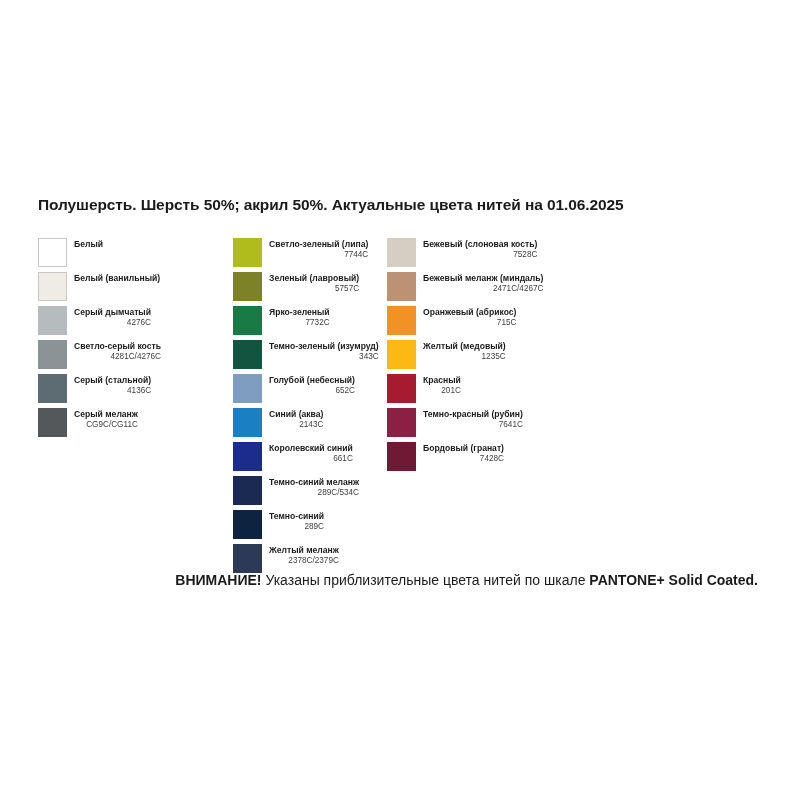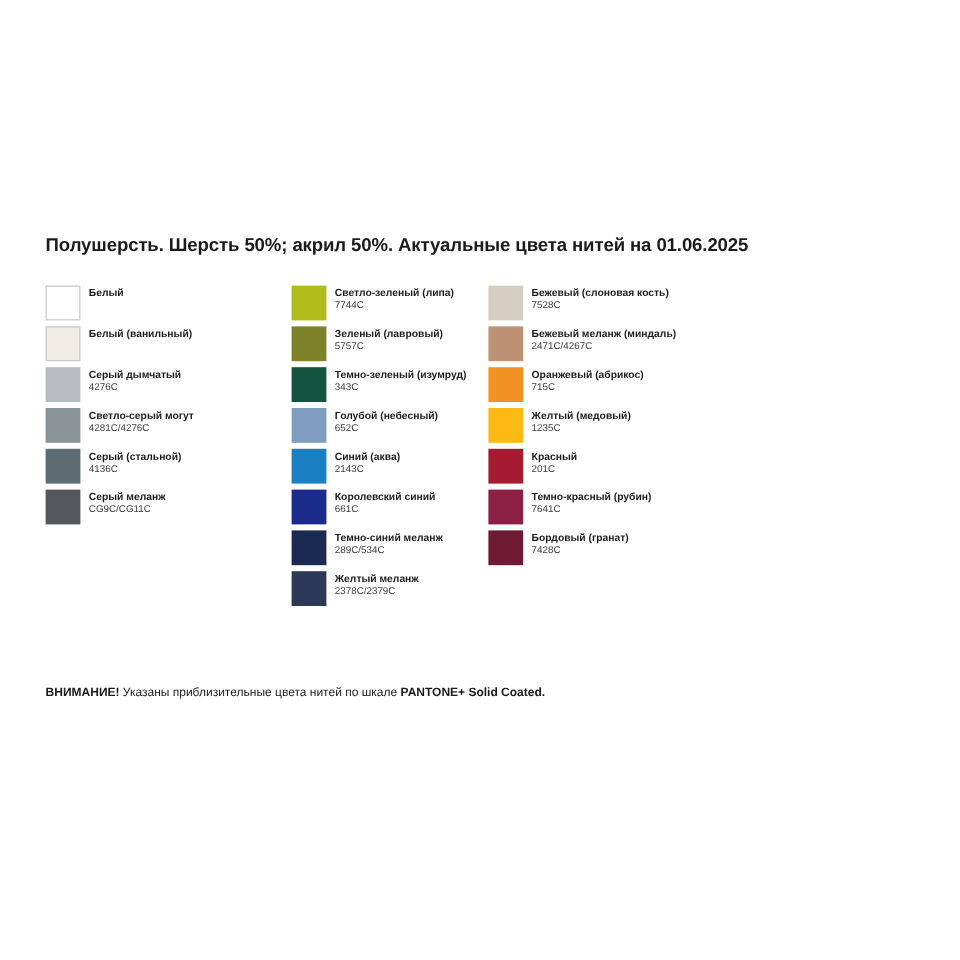--- a/index.html
+++ b/index.html
@@ -15,38 +15,39 @@
     position: relative;
     overflow: hidden;
   }
   .sheet {
     position: absolute;
     left: 0;
     top: 0;
     width: 648px;
     height: 800px;
     background: #ffffff;
+    text-align: right;
   }
   .title {
     position: absolute;
     left: 38px;
     top: 196px;
     font-size: 15.5px;
     font-weight: bold;
     letter-spacing: -0.1px;
     color: #1b1b1b;
     white-space: nowrap;
   }
   .columns {
     position: absolute;
     left: 38px;
     top: 238px;
     width: 730px;
     display: flex;
-    gap: 16px;
+    gap: 6px;
   }
   .column {
     width: 176px;
     margin-right: 0;
   }
   .col-1 { width: 176px; }
   .col-2 { width: 148px; margin-left: 13px; }
   .col-3 { width: 176px; }
   .swatch-row {
     display: flex;
@@ -82,21 +83,21 @@
     display: block;
     margin-top: 1px;
   }
   .footer {
     position: absolute;
     left: 38px;
     top: 570px;
     width: 720px;
   }
   .footer-line {
-    font-size: 10px;
+    font-size: 14px;
     color: #1b1b1b;
     line-height: 1.55;
     white-space: nowrap;
   }
   .footer-strong {
     font-weight: bold;
   }
 </style>
 </head>
 <body>
@@ -125,21 +126,21 @@
       <div class="swatch-row">
         <div class="swatch" style="background:#b6bcbe"></div>
         <div class="swatch-text">
           <span class="swatch-name">Серый дымчатый</span>
           <span class="swatch-code">4276C</span>
         </div>
       </div>
       <div class="swatch-row">
         <div class="swatch" style="background:#8a9496"></div>
         <div class="swatch-text">
-          <span class="swatch-name">Светло-серый могут</span>
+          <span class="swatch-name">Светло-серый кость</span>
           <span class="swatch-code">4281C/4276C</span>
         </div>
       </div>
       <div class="swatch-row">
         <div class="swatch" style="background:#5d6b72"></div>
         <div class="swatch-text">
           <span class="swatch-name">Серый (стальной)</span>
           <span class="swatch-code">4136C</span>
         </div>
       </div>
@@ -161,20 +162,27 @@
         </div>
       </div>
       <div class="swatch-row">
         <div class="swatch" style="background:#7d8229"></div>
         <div class="swatch-text">
           <span class="swatch-name">Зеленый (лавровый)</span>
           <span class="swatch-code">5757C</span>
         </div>
       </div>
       <div class="swatch-row">
+        <div class="swatch" style="background:#1a7a46"></div>
+        <div class="swatch-text">
+          <span class="swatch-name">Ярко-зеленый</span>
+          <span class="swatch-code">7732C</span>
+        </div>
+      </div>
+      <div class="swatch-row">
         <div class="swatch" style="background:#12543f"></div>
         <div class="swatch-text">
           <span class="swatch-name">Темно-зеленый (изумруд)</span>
           <span class="swatch-code">343C</span>
         </div>
       </div>
       <div class="swatch-row">
         <div class="swatch" style="background:#7e9dc0"></div>
         <div class="swatch-text">
           <span class="swatch-name">Голубой (небесный)</span>
@@ -193,20 +201,27 @@
         <div class="swatch-text">
           <span class="swatch-name">Королевский синий</span>
           <span class="swatch-code">661C</span>
         </div>
       </div>
       <div class="swatch-row">
         <div class="swatch" style="background:#1b2a52"></div>
         <div class="swatch-text">
           <span class="swatch-name">Темно-синий меланж</span>
           <span class="swatch-code">289C/534C</span>
+        </div>
+      </div>
+      <div class="swatch-row">
+        <div class="swatch" style="background:#0d2340"></div>
+        <div class="swatch-text">
+          <span class="swatch-name">Темно-синий</span>
+          <span class="swatch-code">289C</span>
         </div>
       </div>
       <div class="swatch-row">
         <div class="swatch" style="background:#2c3a57"></div>
         <div class="swatch-text">
           <span class="swatch-name">Желтый меланж</span>
           <span class="swatch-code">2378C/2379C</span>
         </div>
       </div>
     </div>

